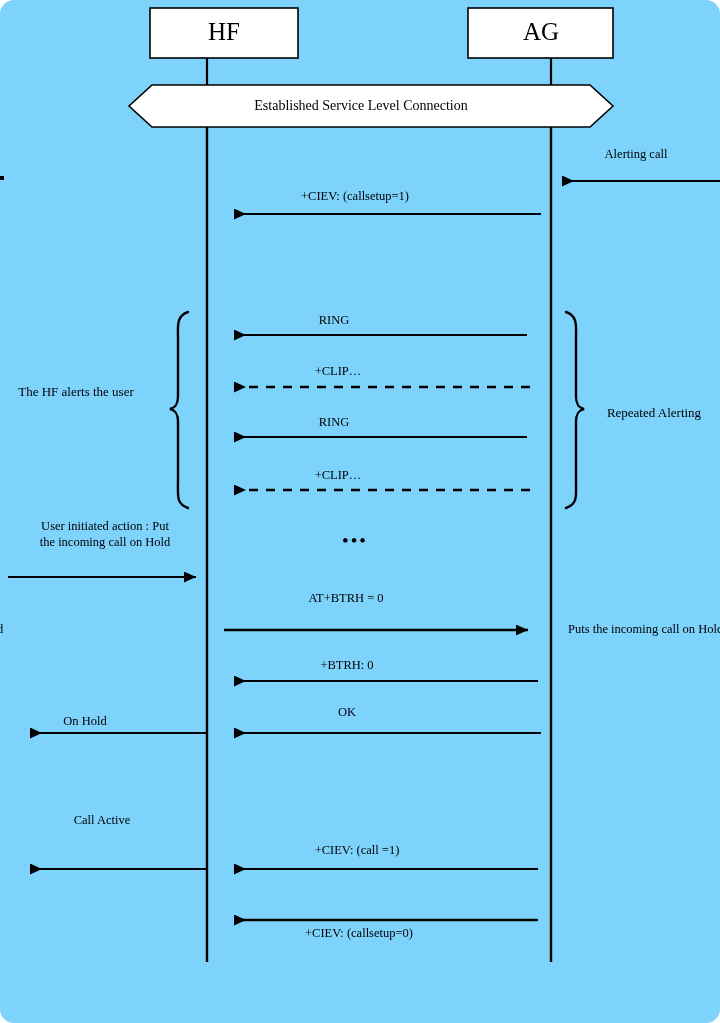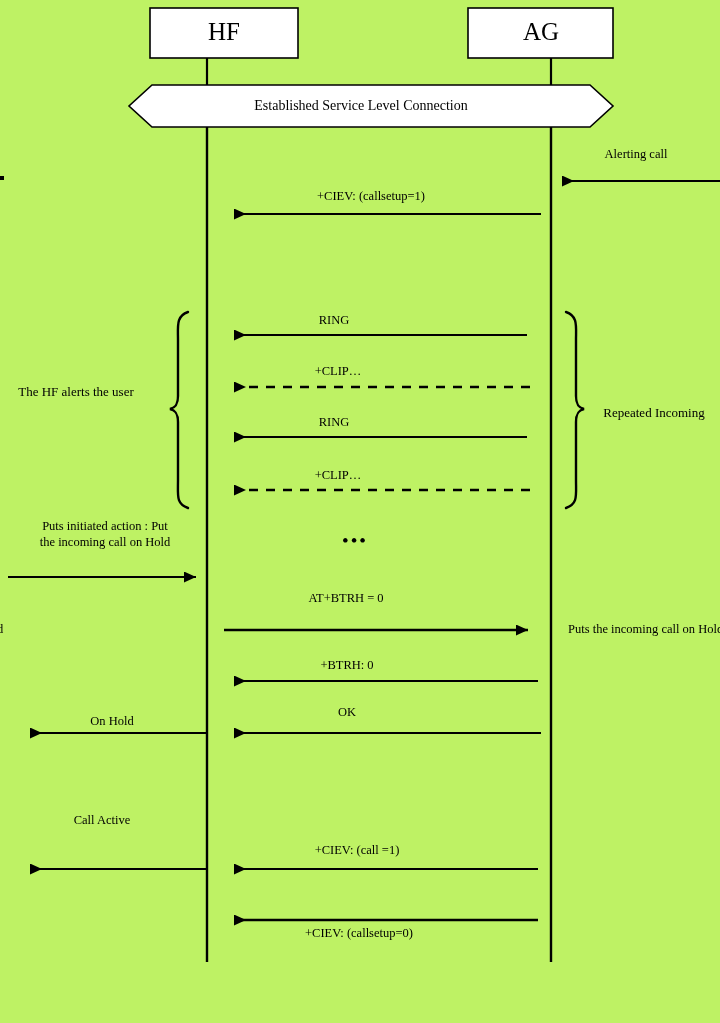--- a/index.html
+++ b/index.html
@@ -9,21 +9,22 @@
   }
   body {
     font-family: "Liberation Serif", serif;
     color: #000000;
   }
   #page {
     position: relative;
     width: 720px;
     height: 1023px;
     overflow: hidden;
-    background: #bef264;
+    background: #7dd3fc;
+    border-radius: 14px;
   }
   #diagram-svg {
     position: absolute;
     left: 0;
     top: 0;
   }
   .lbl {
     position: absolute;
     font-family: "Liberation Serif", serif;
     color: #000000;
@@ -125,38 +126,38 @@
 
     <rect x="0" y="176" width="4" height="4" fill="#000000"></rect>
   </svg>
 
   <div class="lbl actor-name ctr" style="left:224px; top:17px;">HF</div>
   <div class="lbl actor-name ctr" style="left:541px; top:17px;text-align:right;">AG</div>
 
   <div class="lbl band-label ctr" style="left:361px; top:98px;">Established Service Level Connection</div>
 
   <div class="lbl msg-label ctr" style="left:636px; top:147px;">Alerting call</div>
-  <div class="lbl msg-label ctr" style="left:371px; top:189px;">+CIEV: (callsetup=1)</div>
+  <div class="lbl msg-label ctr" style="left:355px; top:189px;">+CIEV: (callsetup=1)</div>
   <div class="lbl msg-label ctr" style="left:334px; top:313px;">RING</div>
   <div class="lbl msg-label ctr" style="left:338px; top:364px;">+CLIP…</div>
   <div class="lbl msg-label ctr" style="left:334px; top:415px;">RING</div>
   <div class="lbl msg-label ctr" style="left:338px; top:468px;">+CLIP…</div>
   <div class="lbl msg-label ctr" style="left:346px; top:591px;">AT+BTRH = 0</div>
   <div class="lbl msg-label ctr" style="left:347px; top:658px;">+BTRH: 0</div>
   <div class="lbl msg-label ctr" style="left:347px; top:705px;">OK</div>
-  <div class="lbl msg-label ctr" style="left:112px; top:714px;text-align:center;">On Hold</div>
+  <div class="lbl msg-label ctr" style="left:85px; top:714px;text-align:center;">On Hold</div>
   <div class="lbl msg-label ctr" style="left:85px; top:813px;margin-left:17px;">Call Active</div>
   <div class="lbl msg-label ctr" style="left:357px; top:843px;">+CIEV: (call =1)</div>
   <div class="lbl msg-label ctr" style="left:359px; top:898px;margin-top:28px;">+CIEV: (callsetup=0)</div>
 
   <div class="lbl brace-label ctr" style="left:76px; top:384px;">The HF alerts the user</div>
-  <div class="lbl brace-label ctr" style="left:654px; top:405px;">Repeated Incoming</div>
+  <div class="lbl brace-label ctr" style="left:654px; top:405px;">Repeated Alerting</div>
 
   <div class="lbl action-label ctr" style="left:105px; top:519px;">
-    <div>Puts initiated action :    Put</div>
+    <div>User initiated action :    Put</div>
     <div>the incoming call on Hold</div>
   </div>
 
   <div class="lbl ctr" style="left:355px; top:530px; font-size:19px; letter-spacing:2px;">•••</div>
 
   <div class="lbl side-label" style="left:568px; top:622px;">Puts the incoming call on Hold</div>
 
   <div class="lbl side-label" style="left:-3px; top:622px;">d</div>
 
 

